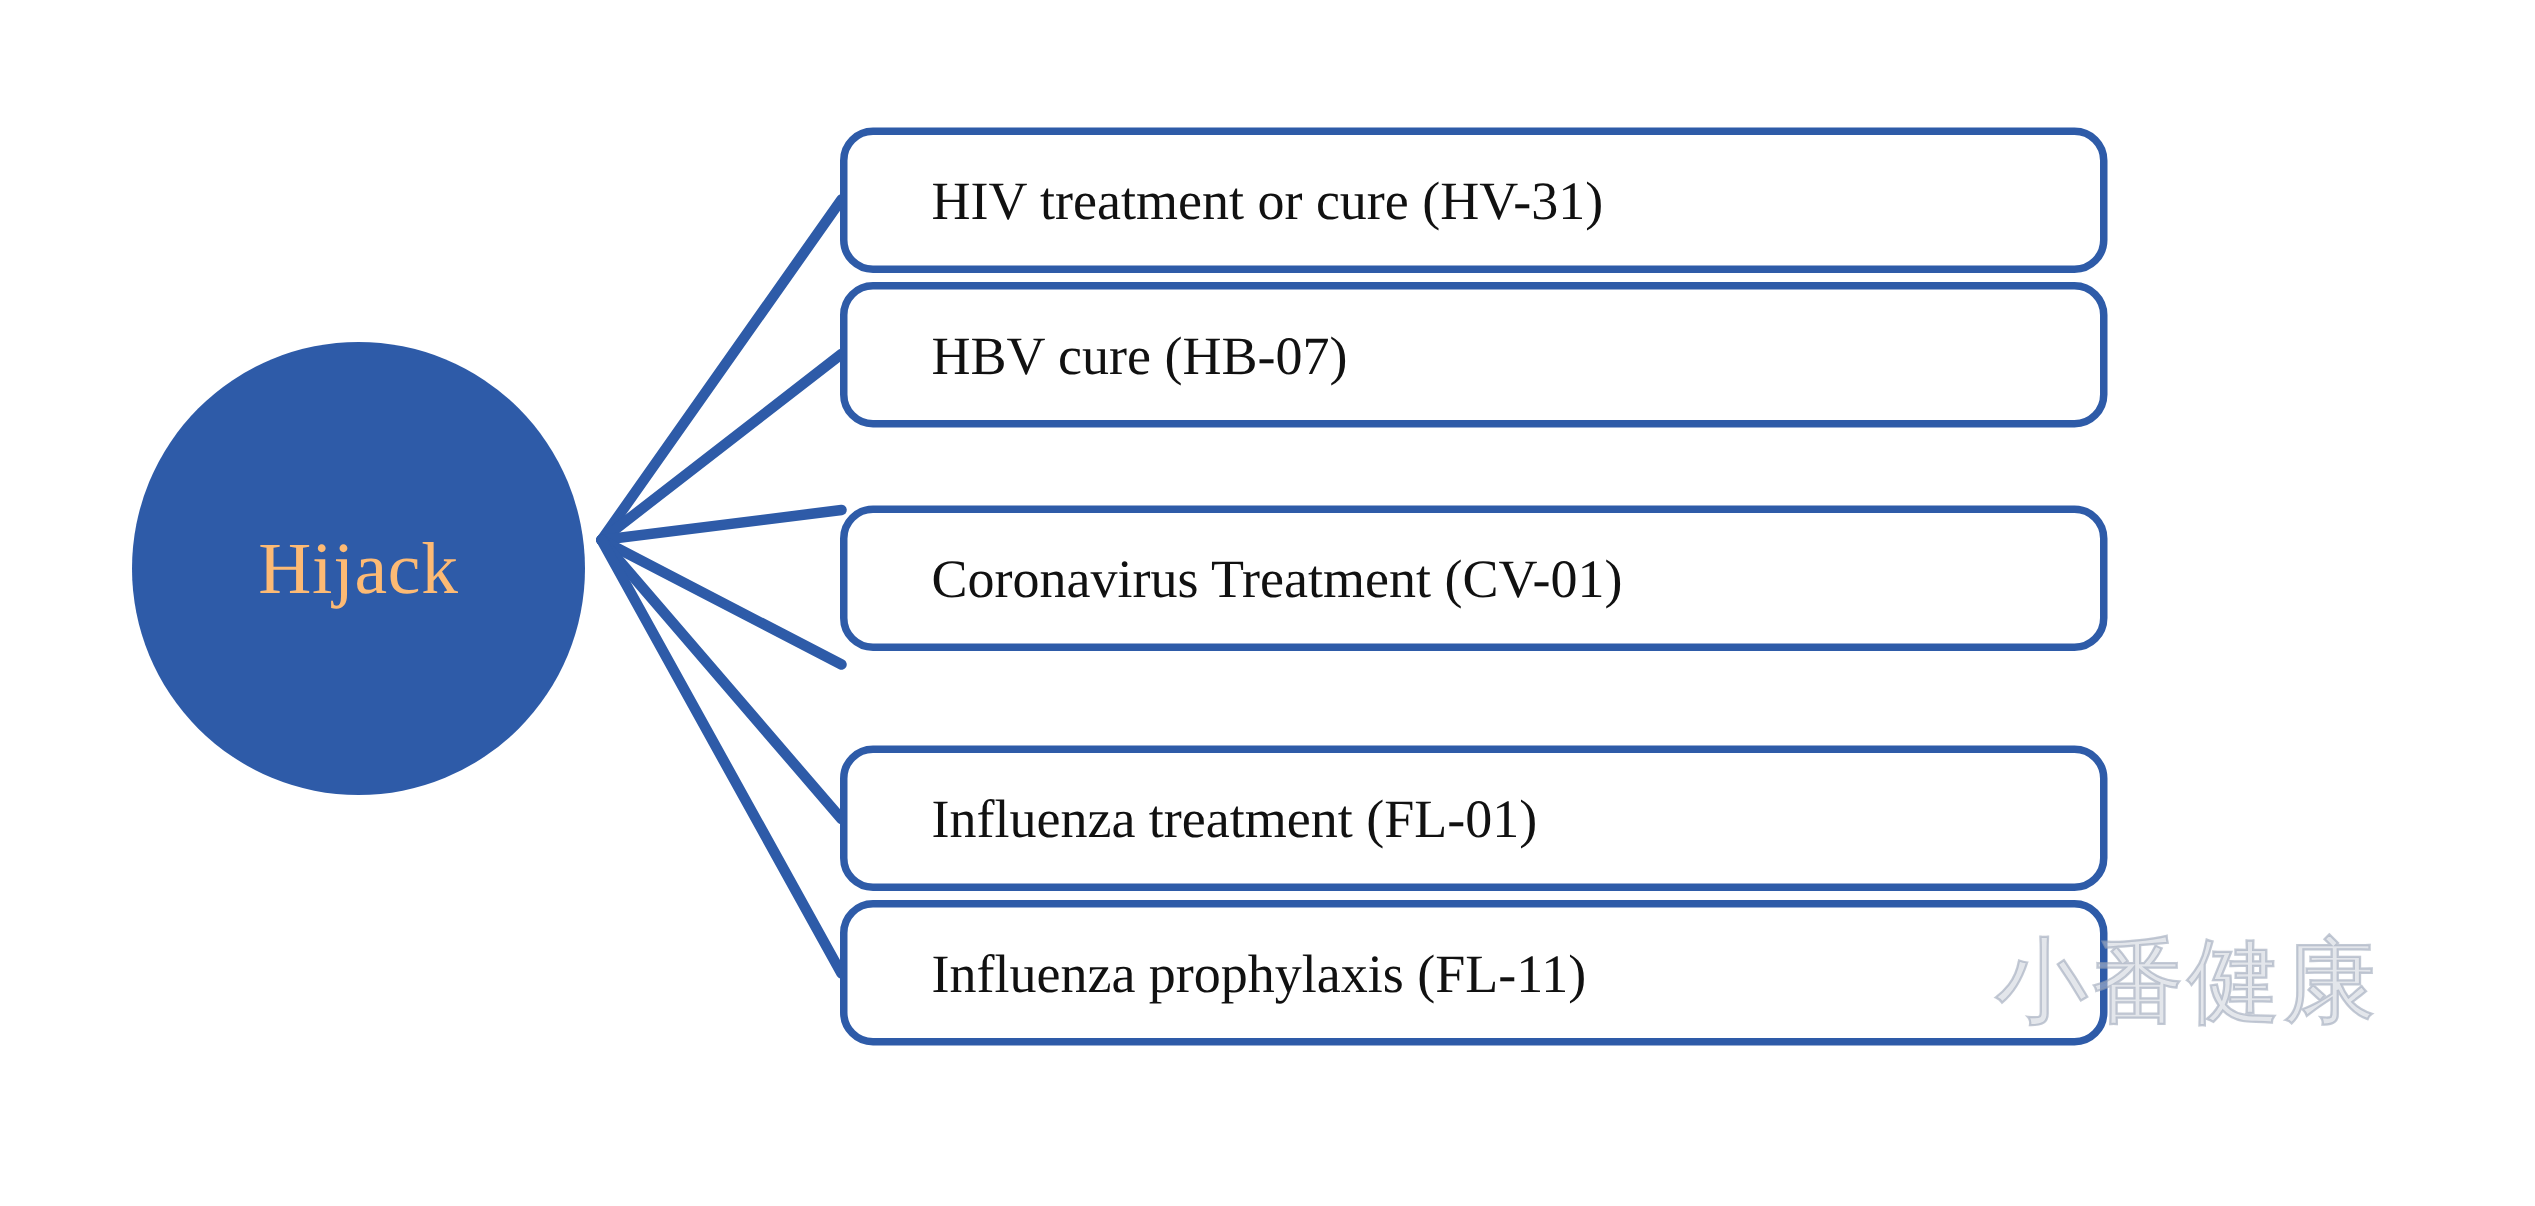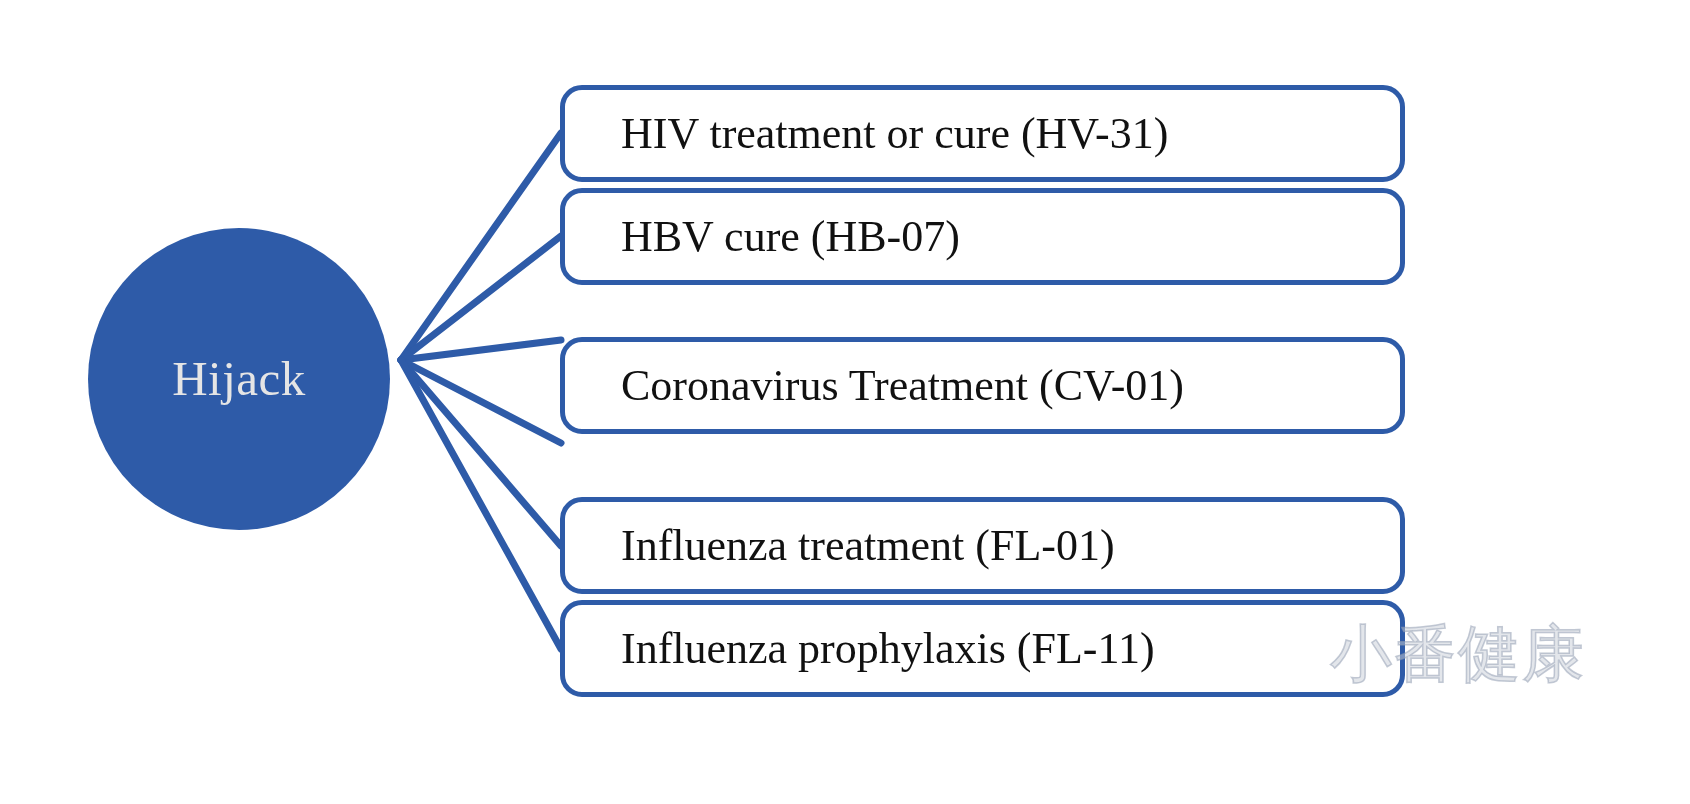--- a/index.html
+++ b/index.html
@@ -40,21 +40,21 @@
     left: 88px;
     top: 228px;
     width: 302px;
     height: 302px;
     border-radius: 50%;
     background: #2E5BA8;
     display: flex;
     flex-direction: column;
     align-items: center;
     justify-content: center;
-    color: #e5e5e5;
+    color: #fdba74;
     line-height: 1.12;
     z-index: 3;
   }
   #hub .hub-line {
     font-size: 49px;
     letter-spacing: 0.5px;
     text-align: center;
     white-space: nowrap;
   }
 
@@ -67,21 +67,21 @@
     box-sizing: border-box;
     background: #ffffff;
     border: 5px solid #2E5BA8;
     border-radius: 22px;
     display: flex;
     align-items: center;
     z-index: 2;
   }
   .leaf-label {
     padding-left: 56px;
-    font-size: 44px;
+    font-size: 36px;
     color: #111111;
     white-space: nowrap;
     letter-spacing: 0px;
   }
 
   .box-0 { top: 85px; }
   .box-1 { top: 188px; }
   .box-2 { top: 309px; margin-top: 28px; }
   .box-3 { top: 394px; }
   .box-4 { top: 497px; }

